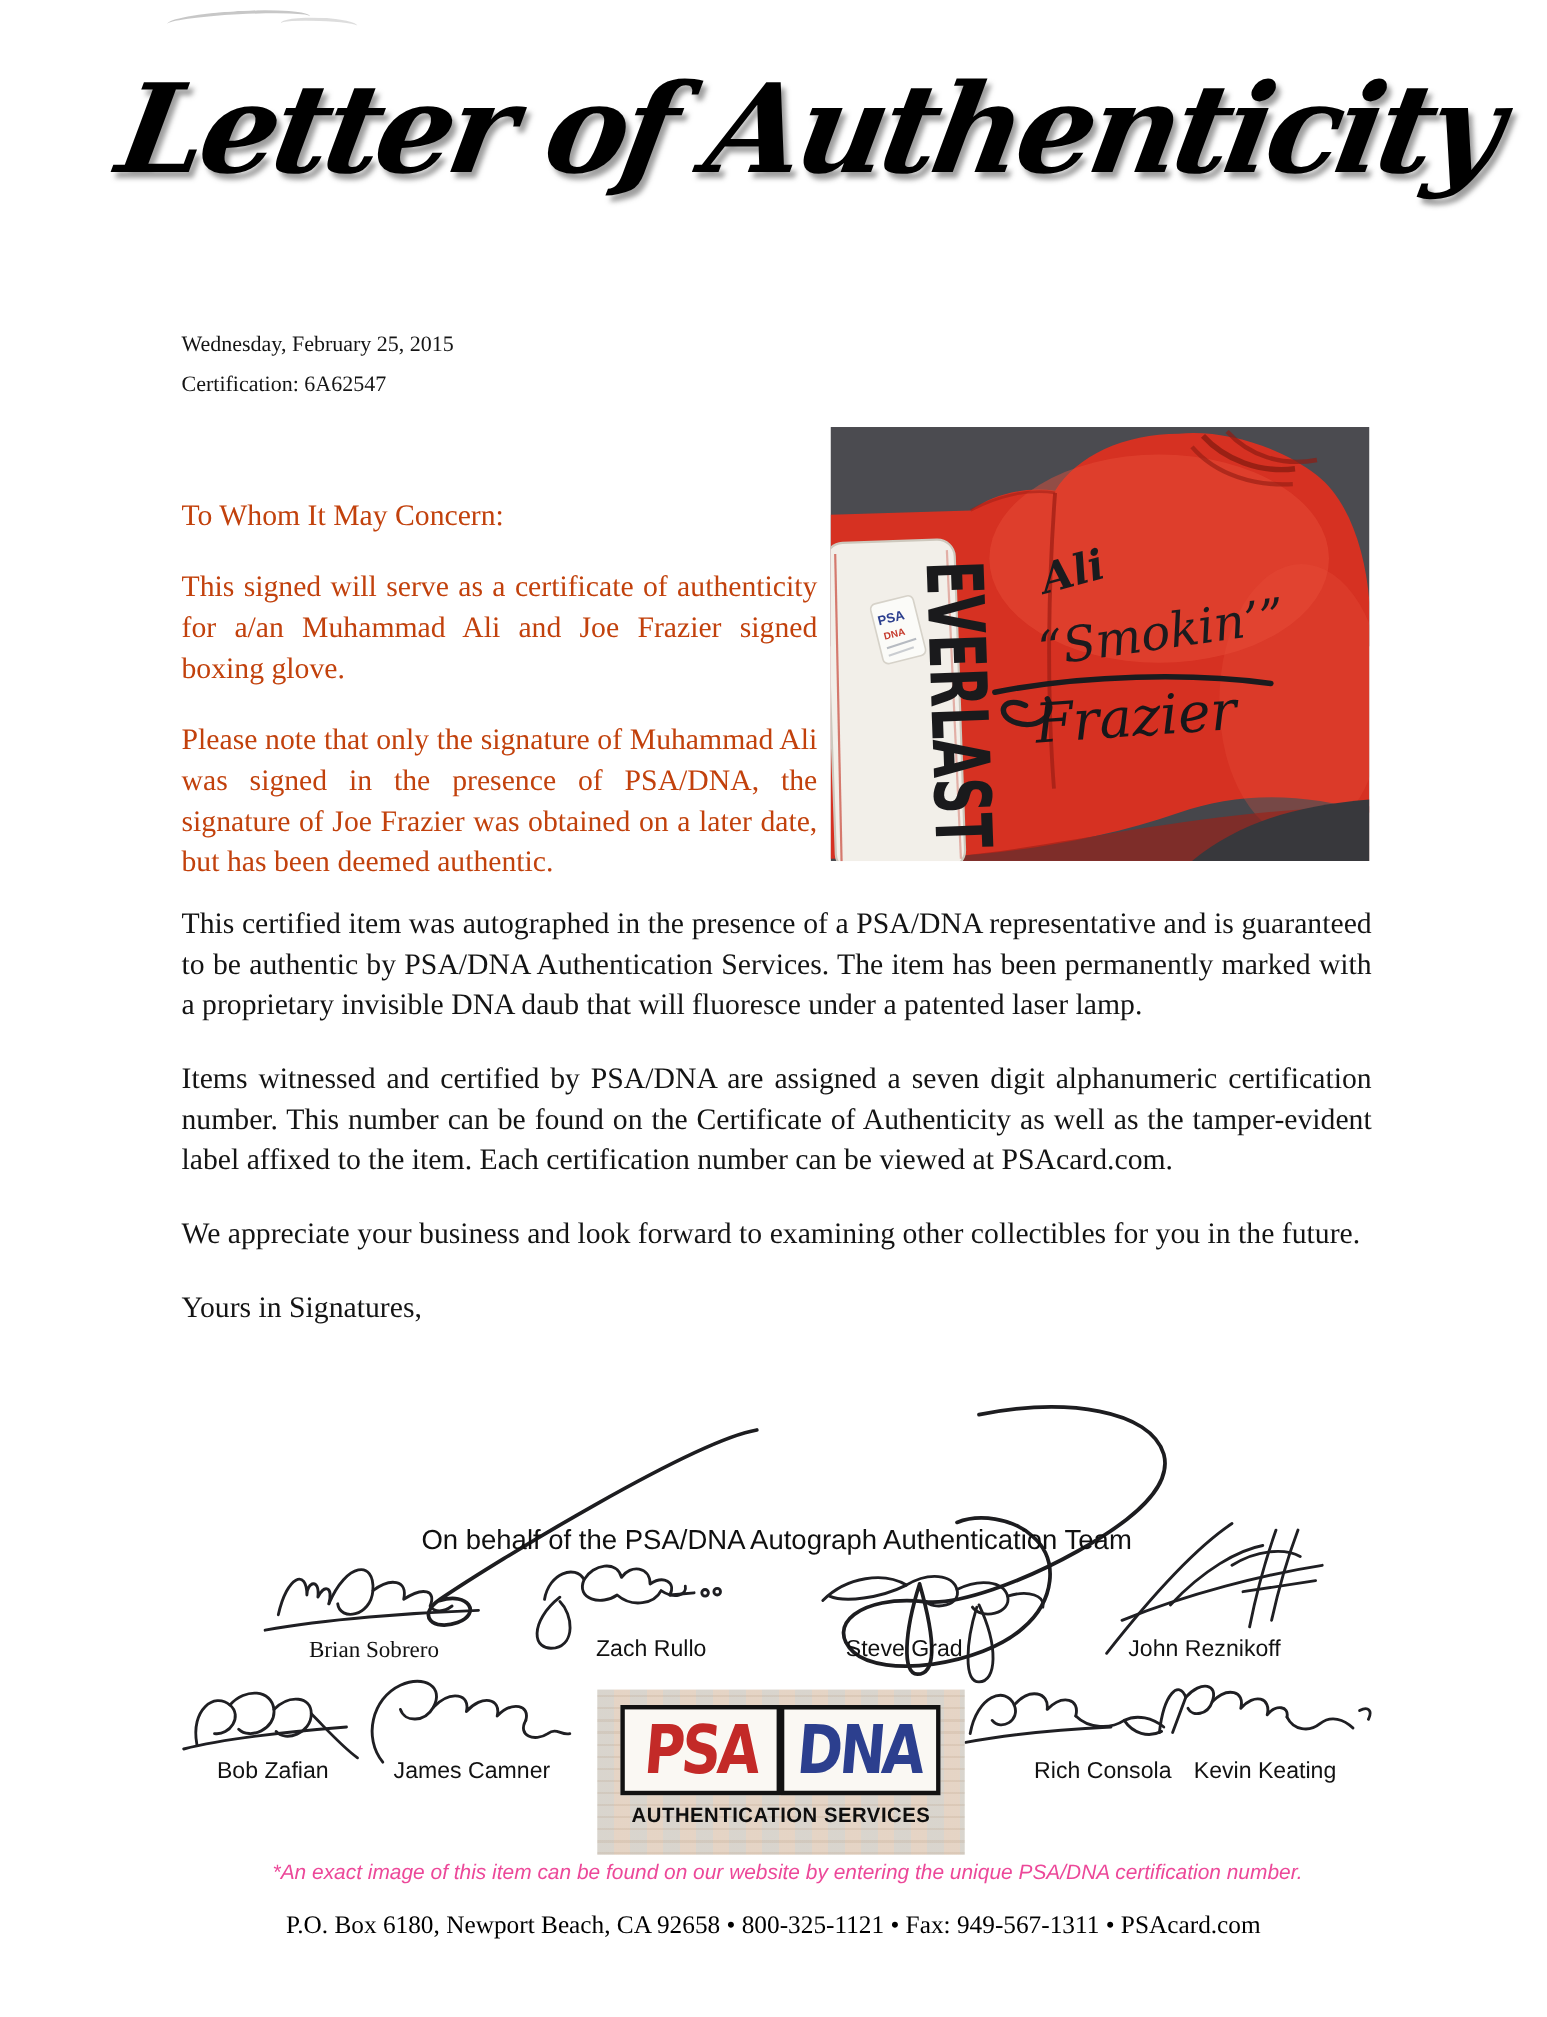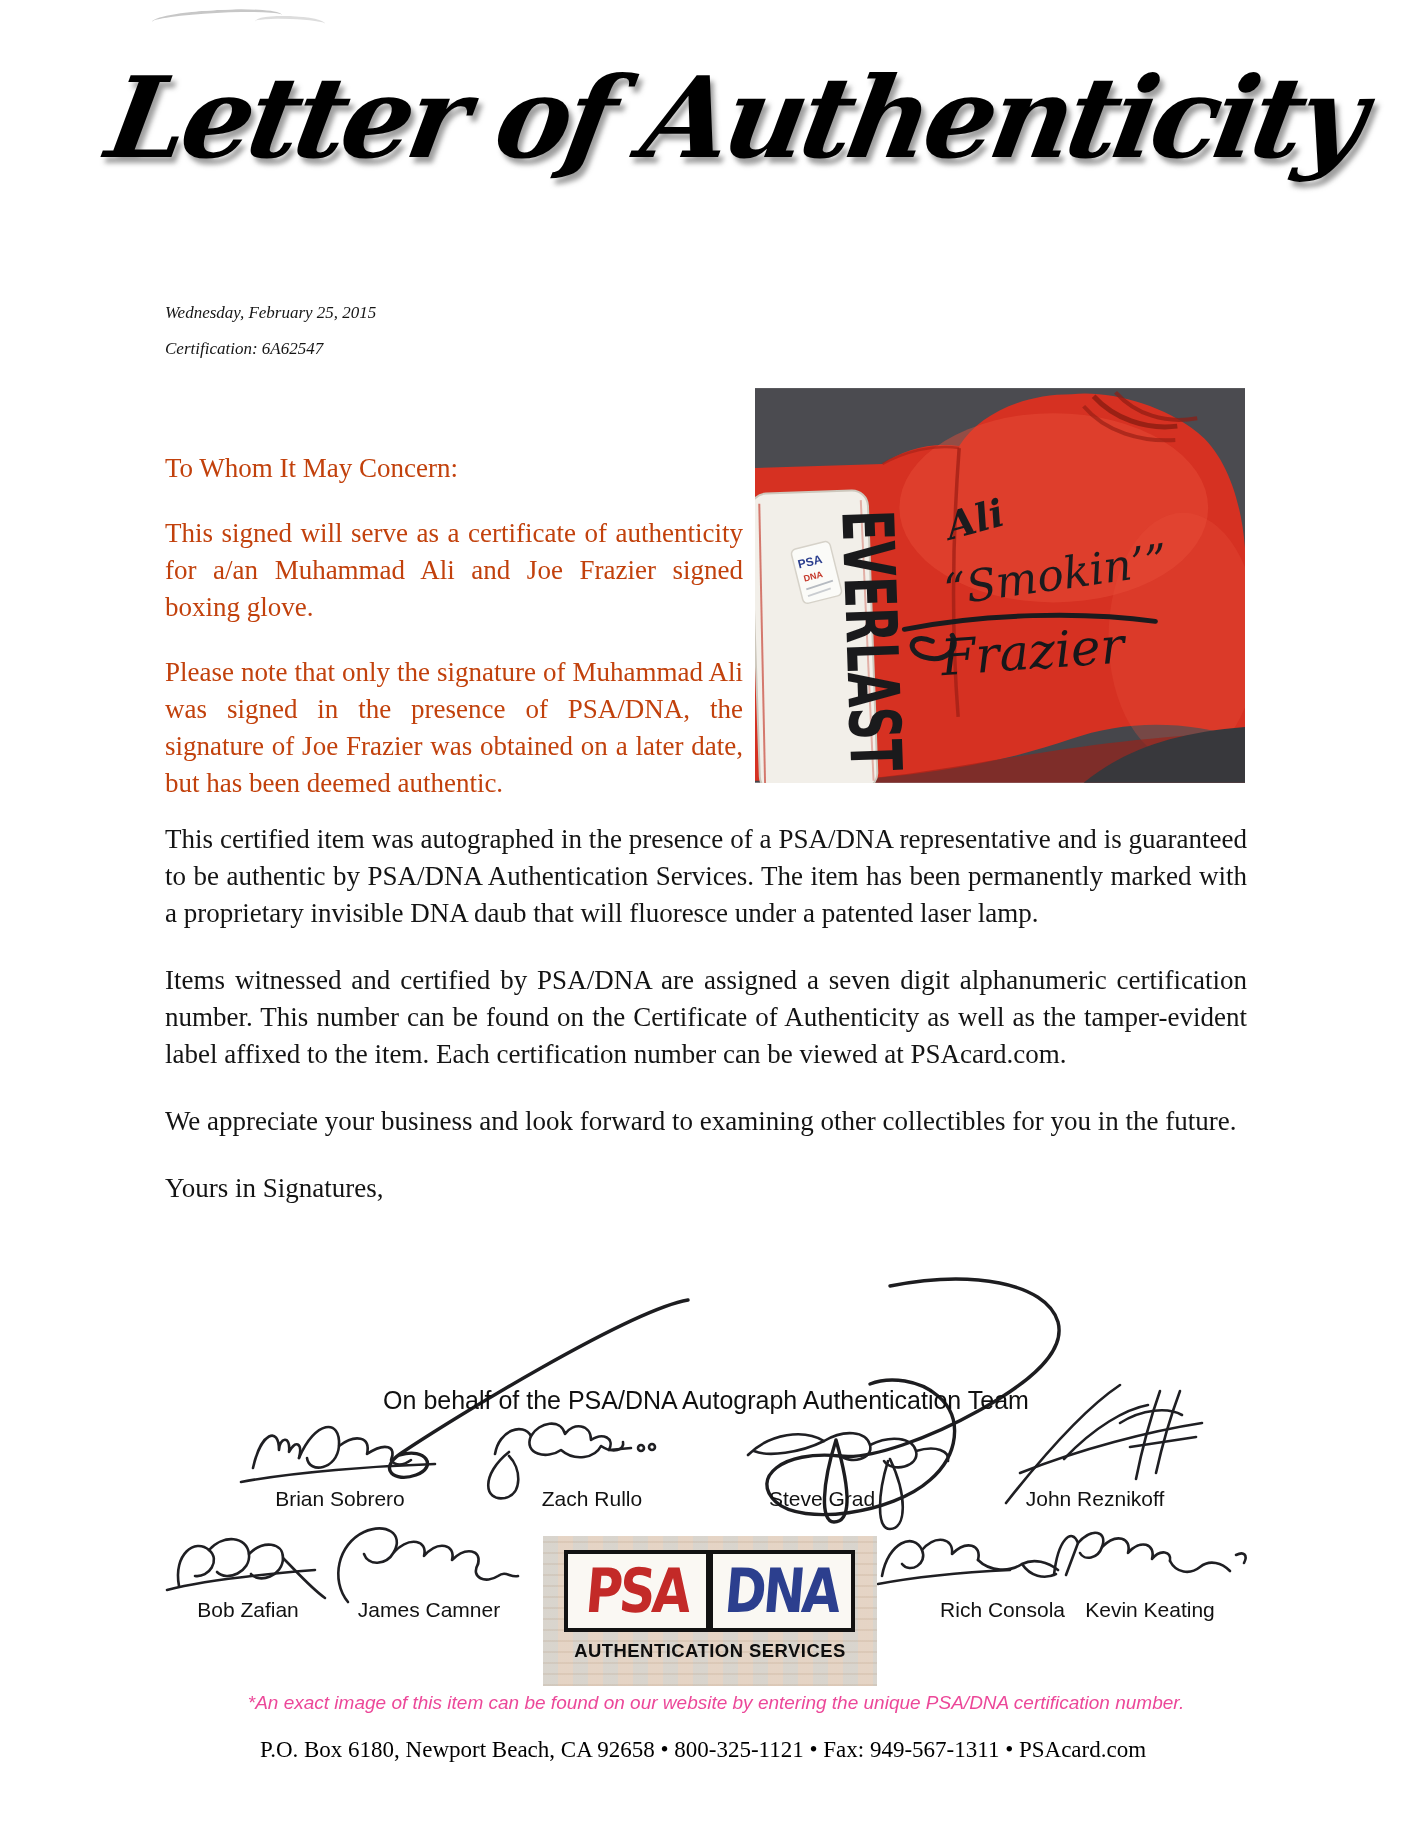--- a/index.html
+++ b/index.html
@@ -14,21 +14,21 @@
 
   
   .title{
     left:110px;top:52px;width:1210px;text-align:center;white-space:nowrap;
     font-family:"DejaVu Serif", serif;font-style:italic;font-weight:700;
     font-size:112px;letter-spacing:-5px;color:#000;
     transform:skewX(-10deg);
     text-shadow:5px 6px 5px rgba(80,80,80,.55);
   }
 
-  .meta{left:165px;top:295px;font-size:17px;line-height:36px;color:#151515;font-style:italic;}
+  .meta{left:165px;top:295px;font-size:20px;line-height:36px;color:#151515;}
 
   .colblock{left:165px;top:450px;width:578px;font-size:27px;line-height:37px;color:#c2410c;}
   .colblock p{margin:28px 0 0;text-align:justify;}
   .colblock .salutation{margin:0;text-align:left;}
 
   .wideblock{left:165px;top:808px;width:1082px;font-size:27px;line-height:37px;color:#141414;}
   .wideblock p{margin:30px 0 0;text-align:justify;}
   .wideblock p:first-child{margin-top:13px;}
   .wideblock .closing{text-align:left;}
 
@@ -212,21 +212,21 @@
       <path d="M74,84 C104,52 136,34 158,30"></path>
       <path d="M130,48 C152,34 178,32 192,40"></path>
       <path d="M30,98 C90,74 160,56 212,48"></path>
       <path d="M170,16 C158,50 150,84 146,104"></path>
       <path d="M190,16 C178,48 170,80 166,98"></path>
       <path d="M140,72 L206,62"></path>
     </g>
   </svg>
 </div>
 
-<div class="signer" style="left:230px;top:1487px;">Brian Sobrero</div>
+<div class="signer" style="left:230px;top:1487px;font-family:Liberation Serif, serif;">Brian Sobrero</div>
 <div class="signer" style="left:482px;top:1487px;">Zach Rullo</div>
 <div class="signer" style="left:712px;top:1487px;">Steve Grad</div>
 <div class="signer" style="left:985px;top:1487px;">John Reznikoff</div>
 
 <div class="sig" style="left:165px;top:1528px;">
   <svg width="170" height="80" viewBox="0 0 170 80">
     <g class="stroke">
       <path d="M14,58 C8,26 30,10 44,22 C56,32 44,50 30,48"></path>
       <path d="M44,22 C58,6 82,8 84,26 C86,44 62,54 52,44"></path>
       <path d="M84,26 C98,12 118,14 118,30 C118,48 94,56 86,46"></path>

